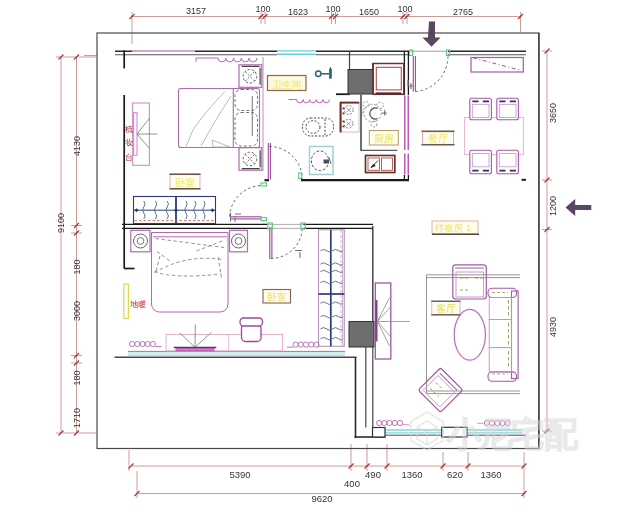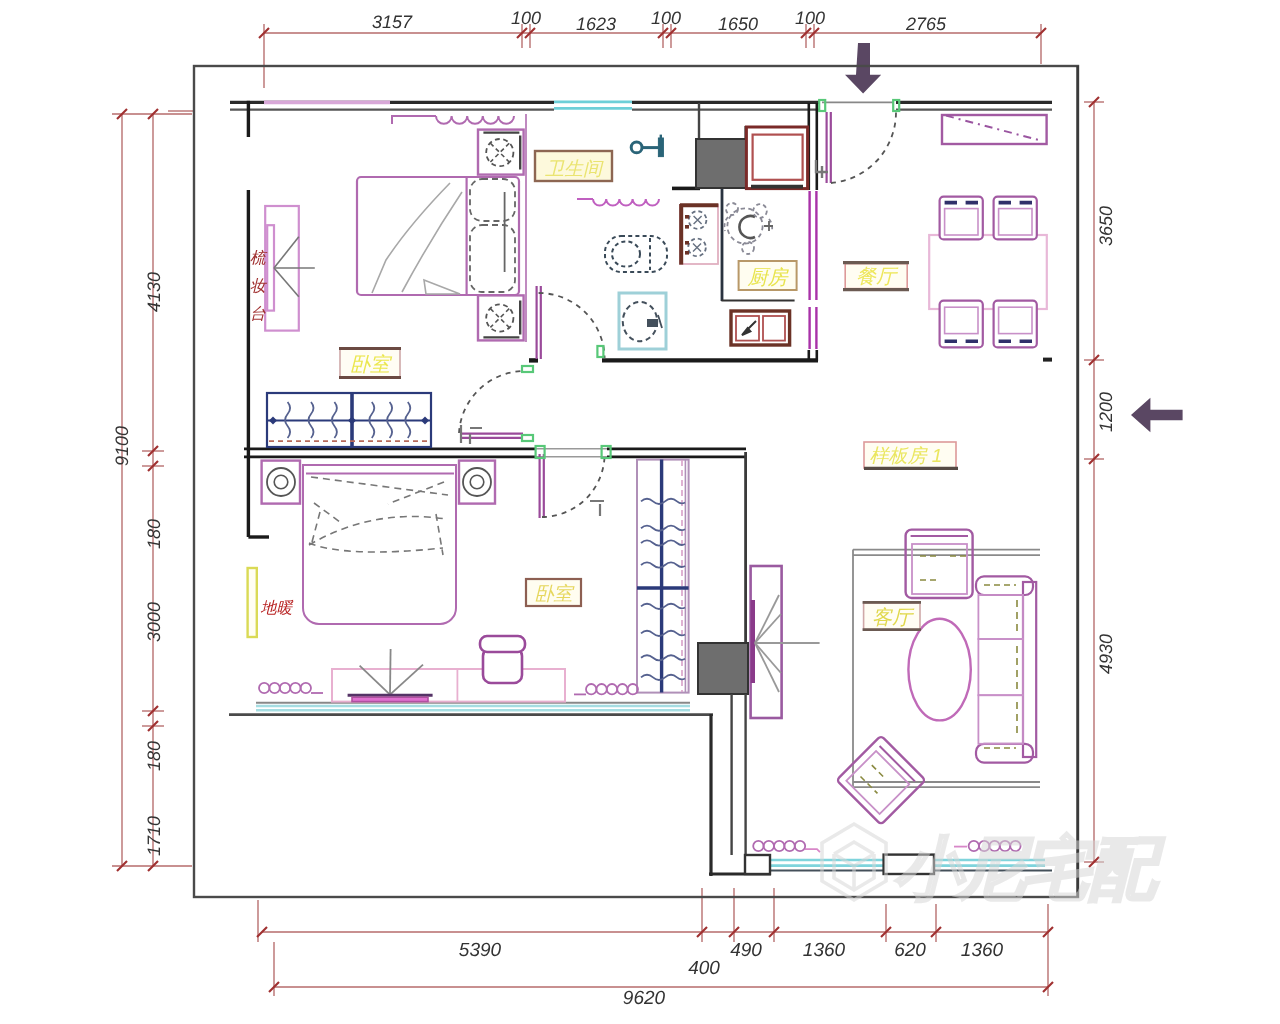--- a/index.html
+++ b/index.html
@@ -1,16 +1,16 @@
 <!DOCTYPE html>
 <html><head>
 <meta charset="utf-8">
 <style>
 html,body{margin:0;padding:0;background:#ffffff;}
-#page{width:640px;height:512px;position:relative;font-family:"Liberation Sans",sans-serif;font-style:italic;}
+#page{width:640px;height:512px;position:relative;font-family:"Liberation Sans",sans-serif;}
 svg{position:absolute;top:0;left:0;}
 text{font-family:"Liberation Sans",sans-serif;}
 </style>
 </head>
 <body>
 <div id="page">
 <svg width="640" height="512" viewBox="0 0 640 512">
 
 <g stroke="#c89090" stroke-width="0.9" fill="none">
 <line x1="132" y1="16.5" x2="520.5" y2="16.5"></line>

